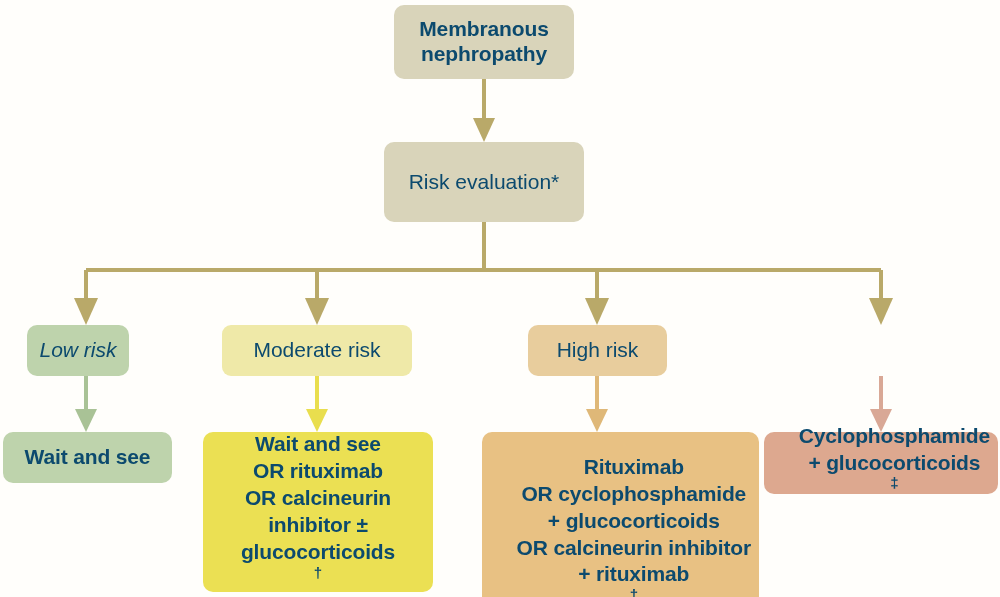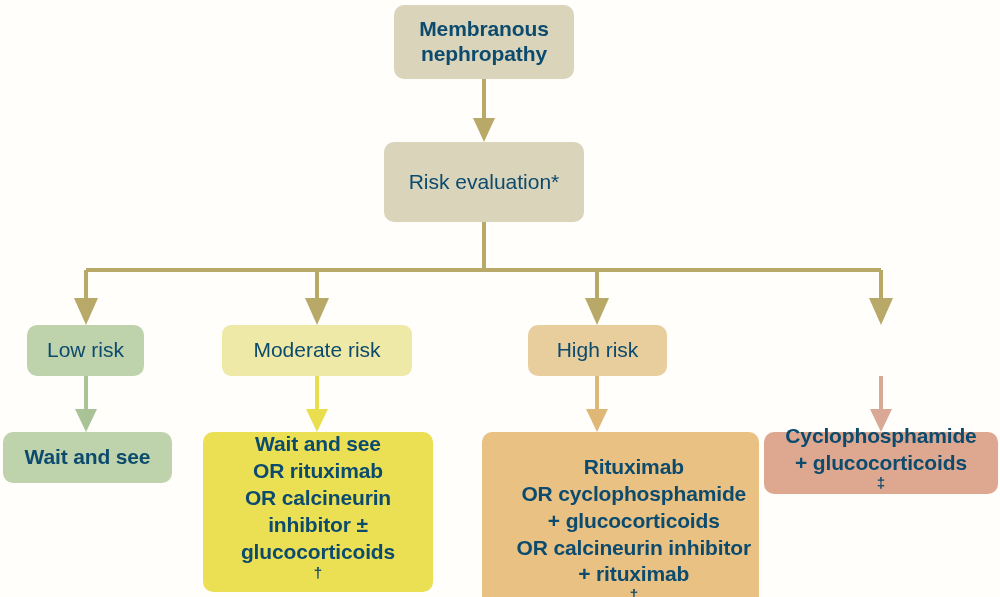--- a/index.html
+++ b/index.html
@@ -112,21 +112,21 @@
 
   <div class="node node-root" style="left: 394px; top: 5px; width: 180px; height: 74px; background: rgb(217, 212, 186);">
     <span class="txt">Membranous
 nephropathy</span>
   </div>
 
   <div class="node node-eval" style="left: 384px; top: 142px; width: 200px; height: 80px; background: rgb(217, 212, 186); text-align: center;">
     <span class="txt">Risk evaluation*</span>
   </div>
 
-  <div class="node node-risk" style="left: 27px; top: 325px; width: 117px; height: 51px; background: rgb(190, 211, 172);">
+  <div class="node node-risk" style="left: 27px; top: 325px; width: 102px; height: 51px; background: rgb(190, 211, 172); font-style: italic;">
     <span class="txt">Low risk</span>
   </div>
   <div class="node node-tx" style="left: 3px; top: 432px; width: 169px; height: 51px; background: rgb(190, 211, 172);">
     <span>
         <span class="txt">Wait and see</span>
       </span>
   </div>
 
   <div class="node node-risk" style="left: 222px; top: 325px; width: 190px; height: 51px; background: rgb(239, 233, 168); border-radius: 9px;">
     <span class="txt">Moderate risk</span>
@@ -143,18 +143,18 @@
     <span class="txt">High risk</span>
   </div>
   <div class="node node-tx" style="left: 482px; top: 432px; width: 277px; height: 205px; background: rgb(232, 193, 131); justify-content: flex-end;">
     <span><span class="txt">Rituximab
 OR cyclophosphamide
 + glucocorticoids
 OR calcineurin inhibitor
 + rituximab</span><sup>†</sup></span>
   </div>
 
-  <div class="node node-tx" style="left: 764px; top: 432px; width: 234px; height: 62px; background: rgb(221, 168, 143);">
+  <div class="node node-tx" style="left: 764px; top: 432px; width: 234px; height: 62px; background: rgb(221, 168, 143); justify-content: flex-end;">
     <span><span class="txt">Cyclophosphamide
 + glucocorticoids</span><sup>‡</sup></span>
   </div>
 
 </div>
 
 </body></html>

